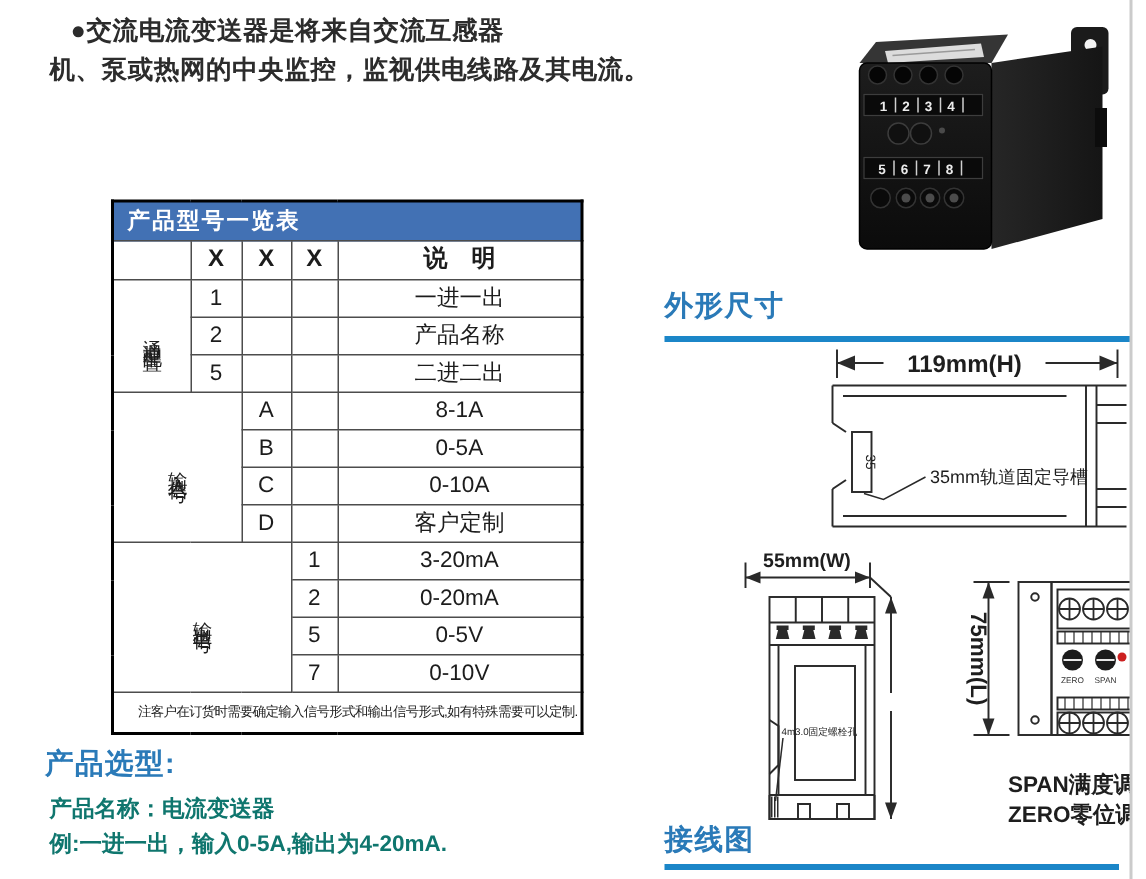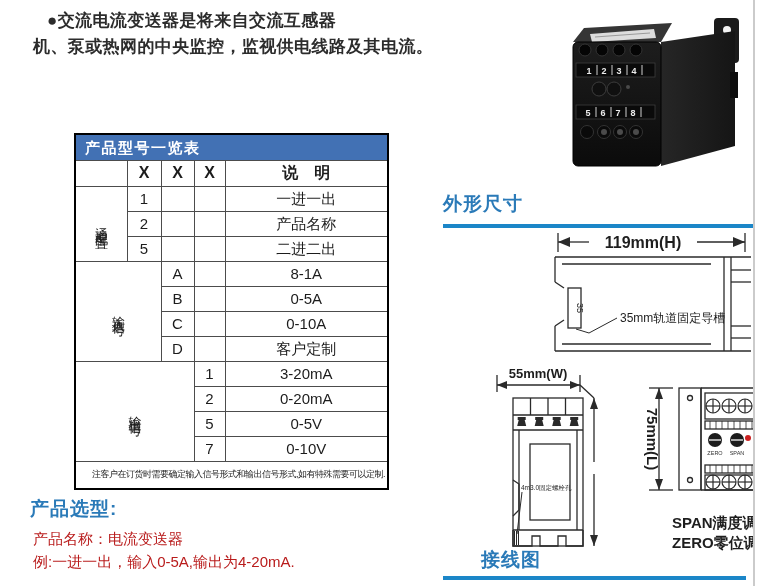--- a/index.html
+++ b/index.html
@@ -28,21 +28,21 @@
   span.vtext{writing-mode:vertical-lr;text-orientation:upright;font-size:13px;
              letter-spacing:3px;display:inline-block;}
   tr.note-row td{font-size:9px;letter-spacing:-.5px;text-align:right;padding:0 2px;
                  height:26px;white-space:nowrap;overflow:hidden;color:#1c1c1c;}
 
   
   .sec-h{color:#2a7ab8;font-size:19px;font-weight:600;letter-spacing:1px;white-space:nowrap;}
   .rule{height:4px;background:#1b86c8;}
 
   
-  .sel-line{font-size:15px;font-weight:400;color:#b91c1c;white-space:nowrap;}
+  .sel-line{font-size:15px;font-weight:700;color:#0f766e;white-space:nowrap;}
 
   
   svg text{font-family:"Liberation Sans","DejaVu Sans",sans-serif;}
   .edge-line{left:753px;top:0;width:2px;height:586px;background:#cbcbcb;}
 </style>
 </head>
 <body>
 
 <div class="abs intro">
   <div class="ln ind1">●交流电流变送器是将来自交流互感器</div>
@@ -354,16 +354,16 @@
   </g>
   <text x="80" y="93" text-anchor="middle" font-size="5.5" fill="#333">ZERO</text>
   <text x="102" y="93" text-anchor="middle" font-size="5.5" fill="#333">SPAN</text>
   <polygon points="24,26 20,37 28,37" fill="#2a2a2a"></polygon>
   <polygon points="24,128 20,117 28,117" fill="#2a2a2a"></polygon>
   <text transform="translate(12,77) rotate(90)" text-anchor="middle" font-size="15" font-weight="bold" fill="#1e1e1e">75mm(L)</text>
   <text x="37" y="166" font-size="15" font-weight="600" fill="#1e1e1e">SPAN满度调</text>
   <text x="37" y="186" font-size="15" font-weight="600" fill="#1e1e1e">ZERO零位调</text>
 </svg>
 
-<div class="abs sec-h" style="left:443px;top:547px;margin-left:38px;">接线图</div>
+<div class="abs sec-h" style="left:443px;top:547px;">接线图</div>
 <div class="abs rule" style="left:443px;top:576px;width:303px;"></div>
 
 <div class="abs edge-line"></div>
 
 </body></html>

